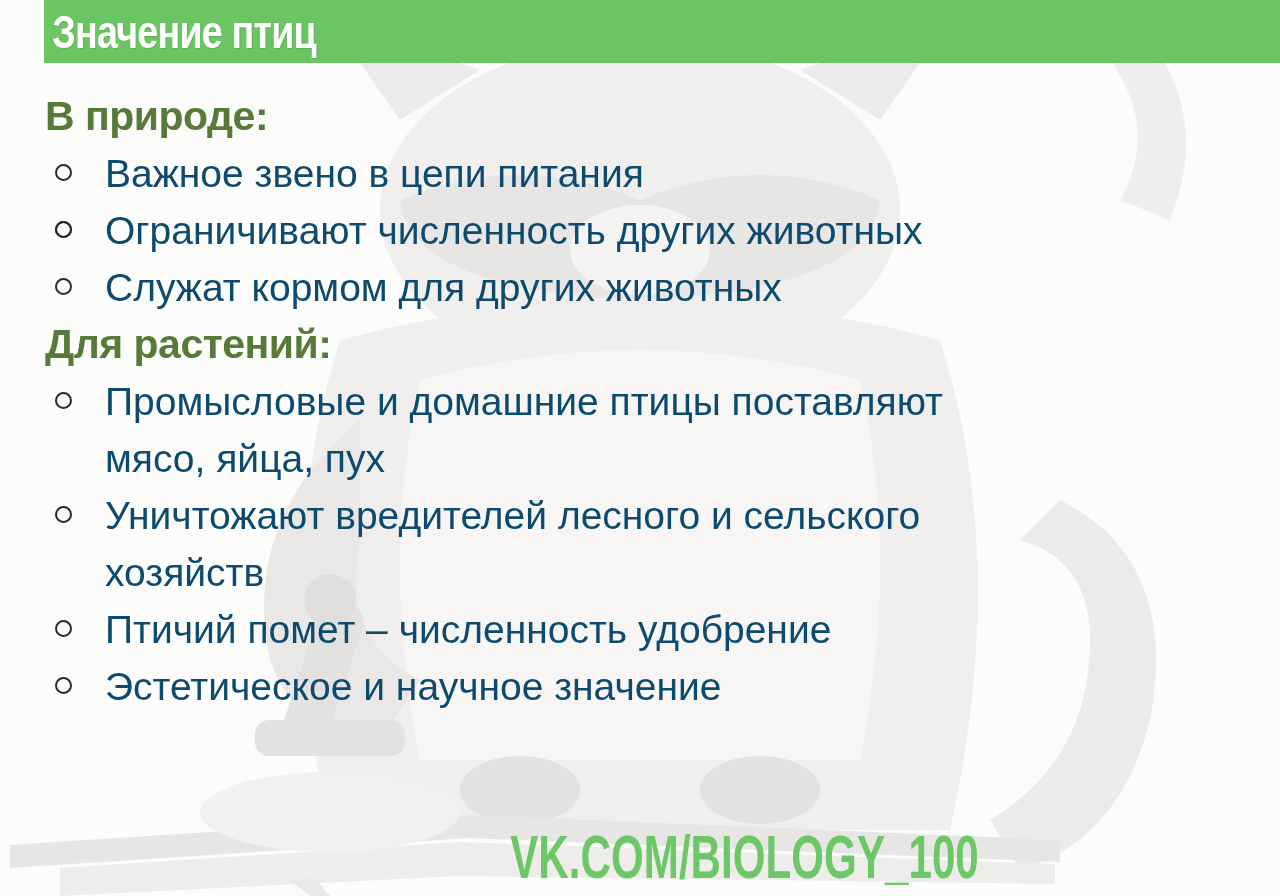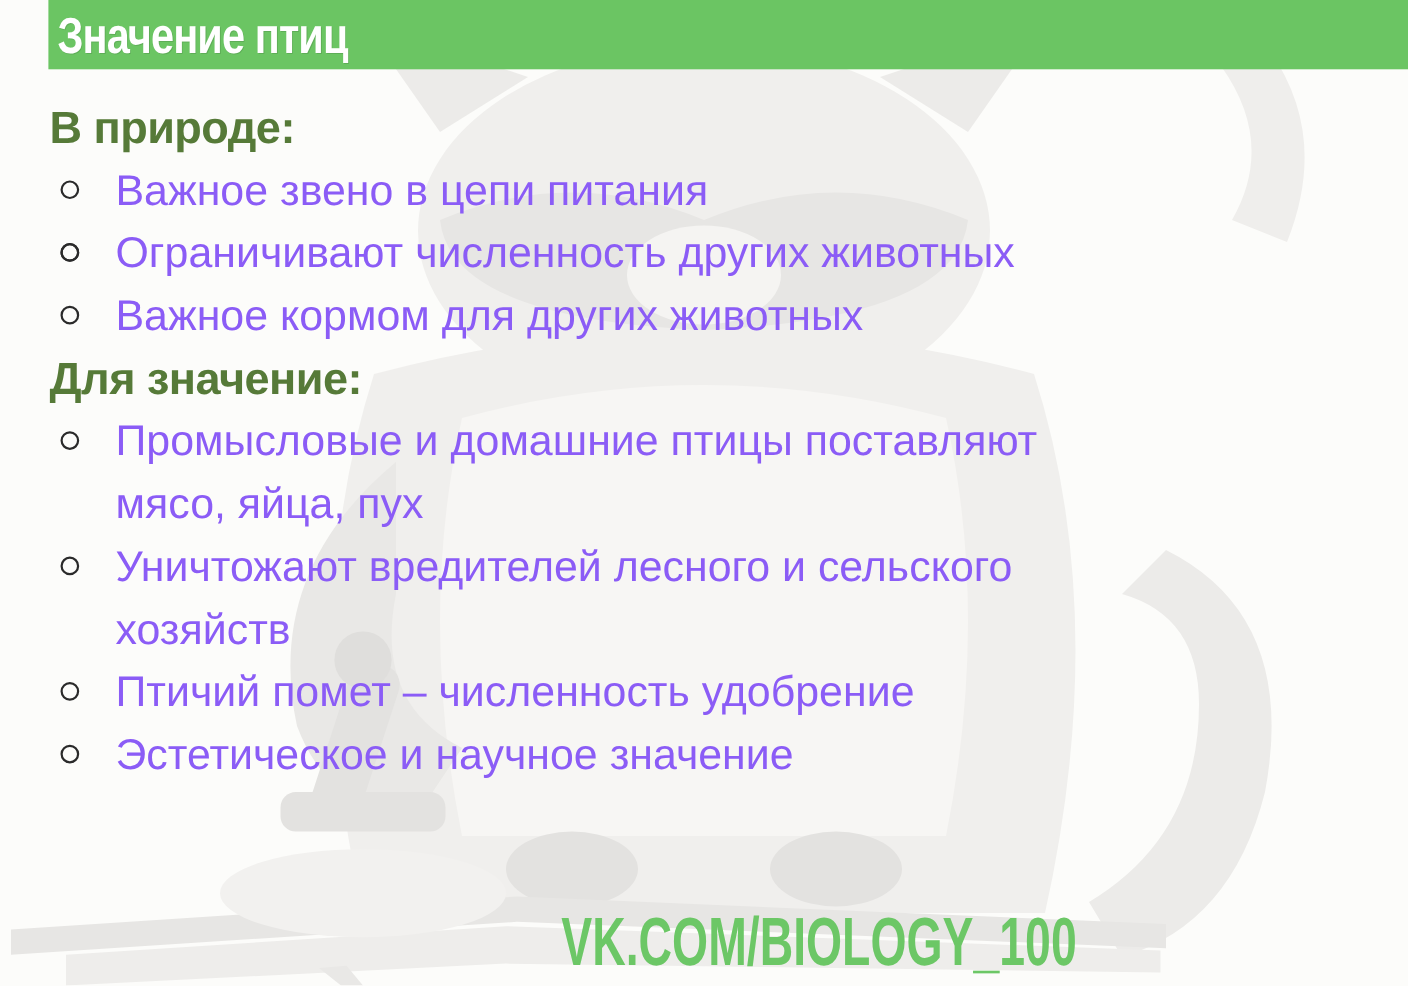--- a/index.html
+++ b/index.html
@@ -57,21 +57,21 @@
     letter-spacing: -0.5px;
   }
   ul.section-list {
     list-style: none;
   }
   li.list-item {
     position: relative;
     padding-left: 60px;
     font-size: 39px;
     line-height: 57px;
-    color: #8b5cf6;
+    color: #0c4a6e;
     max-width: 995px;
   }
   .bullet-ring {
     position: absolute;
     left: 10px;
     top: 19px;
     width: 17px;
     height: 17px;
     border: 2.5px solid #2a2a2a;
     border-radius: 50%;
@@ -153,27 +153,27 @@
     <span class="bullet-ring"></span>
   </li>
 
   <li class="list-item">
     <span class="bullet-ring"></span>
     <span>Ограничивают численность других животных</span>
   </li>
 
   <li class="list-item">
     <span class="bullet-ring"></span>
-    <span>Важное кормом для других животных</span>
+    <span>Служат кормом для других животных</span>
   </li>
 </ul>
   </div>
 
   <div>
-    <div class="section-heading">Для значение:</div>
+    <div class="section-heading">Для растений:</div>
     <ul class="section-list">
   <li class="list-item">
     <span class="bullet-ring"></span>
     <span>Промысловые и домашние птицы поставляют мясо, яйца, пух</span>
   </li>
 
   <li class="list-item">
     <span class="bullet-ring"></span>
     <span>Уничтожают вредителей лесного и сельского хозяйств</span>
   </li>

